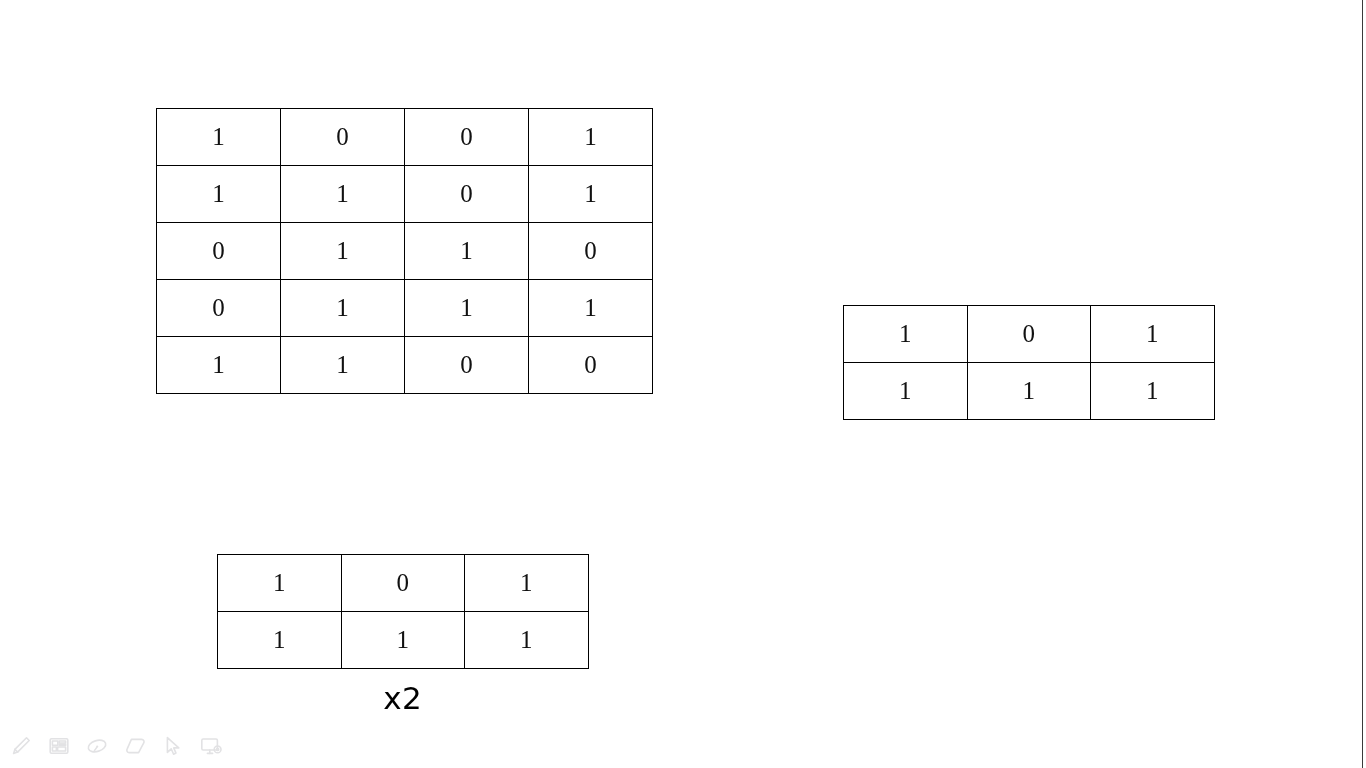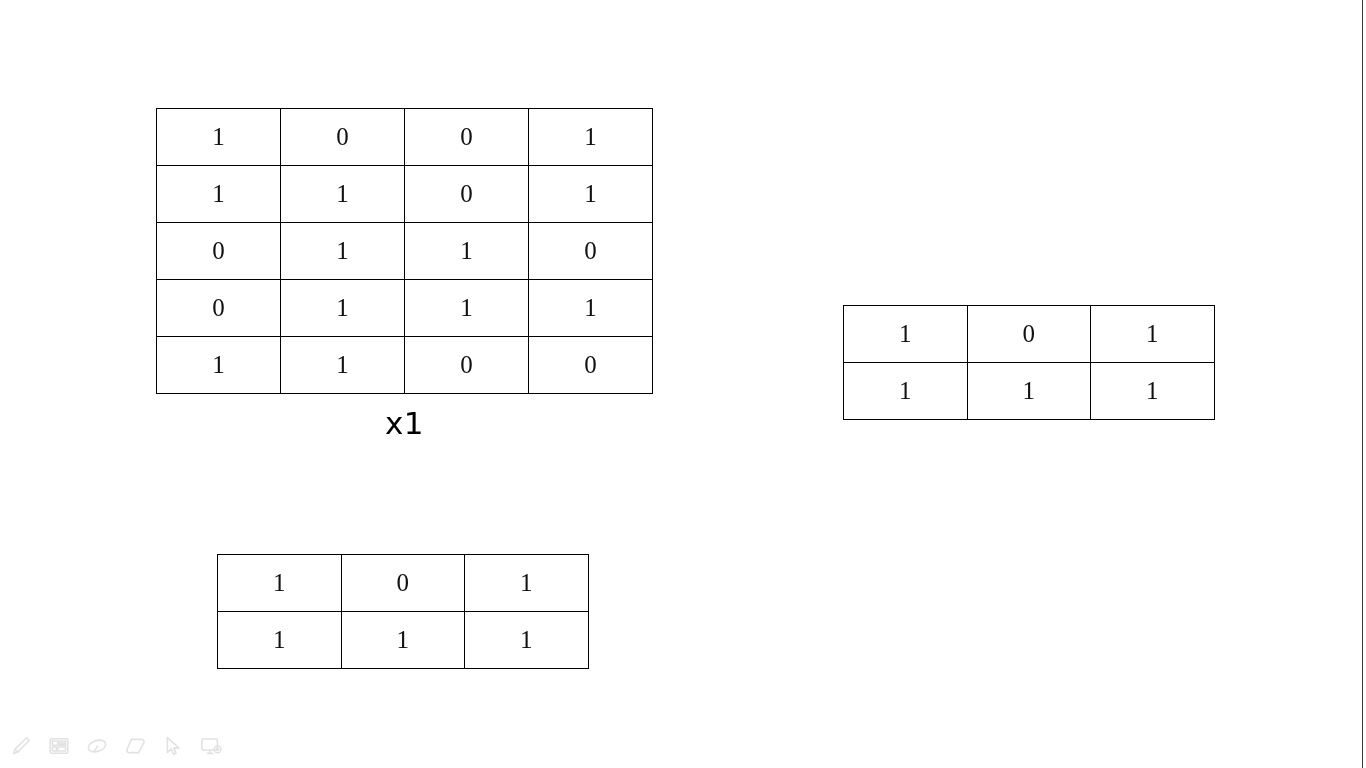--- a/index.html
+++ b/index.html
@@ -136,38 +136,38 @@
           <td>1</td>
         </tr>
         <tr>
           <td>1</td>
           <td>1</td>
           <td>0</td>
           <td>0</td>
         </tr>
       </tbody>
     </table>
-    <div class="matrix-label">x1</div>
   </div>
 
   <div class="matrix-group" id="group-x2">
     <table class="matrix m-x2">
       <tbody>
         <tr>
           <td>1</td>
           <td>0</td>
           <td>1</td>
         </tr>
         <tr>
           <td>1</td>
           <td>1</td>
           <td>1</td>
         </tr>
       </tbody>
     </table>
+    <div class="matrix-label">x2</div>
   </div>
 
   <div class="matrix-group" id="group-x1x2">
     <table class="matrix m-x1x2">
       <tbody>
         <tr>
           <td>1</td>
           <td>0</td>
           <td>1</td>
         </tr>

